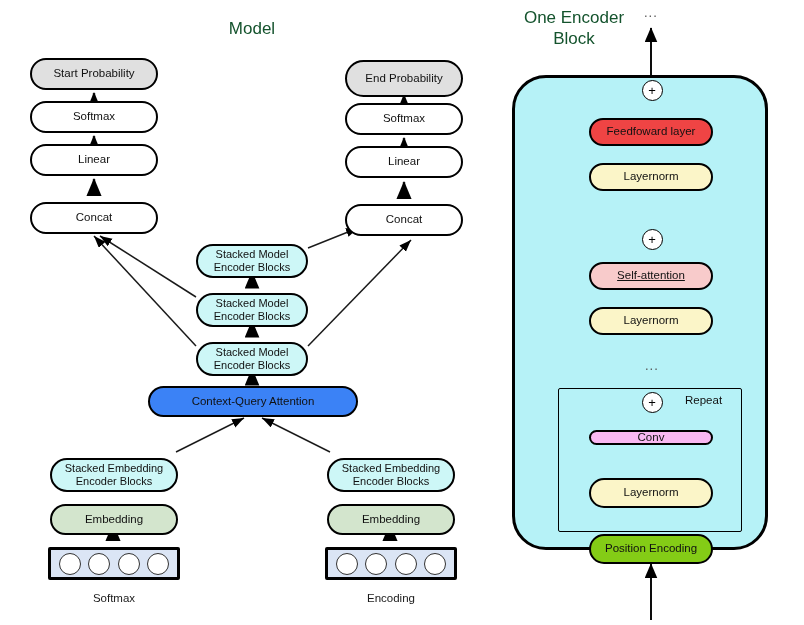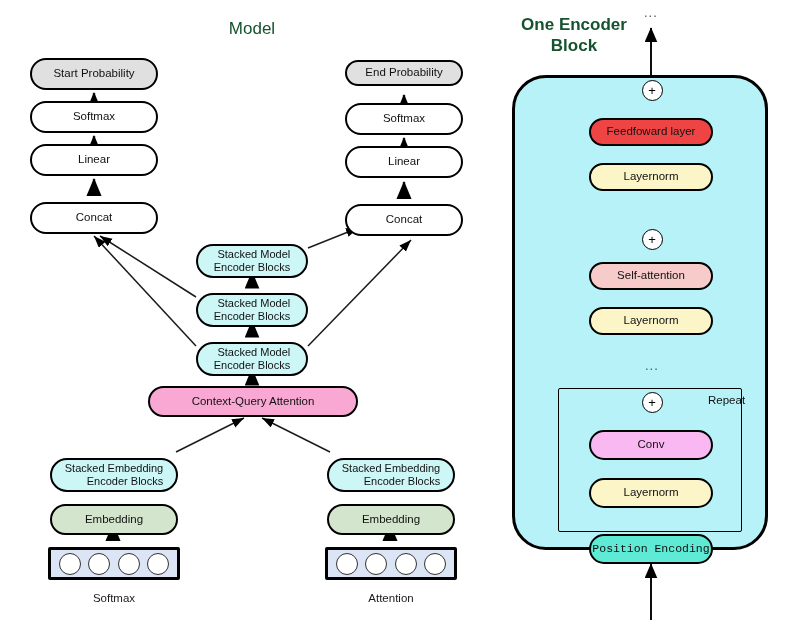--- a/index.html
+++ b/index.html
@@ -8,21 +8,21 @@
 
   .title{position:absolute;font-size:17px;color:#14532d;text-align:center;line-height:1.25;white-space:pre-line;}
 
   
   .node{
     position:absolute;
     box-sizing:border-box;
     border:2.6px solid #000;
     border-radius:999px;
     display:flex;align-items:center;justify-content:center;
-    text-align:right;
+    text-align:center;
     font-size:11.5px;
     color:#111;
     line-height:1.15;
     background:#fff;
     white-space:pre-line;
   }
   .node.two-line{font-size:11px;margin-top:6px;}
 
   
   .tokenbox{
@@ -42,21 +42,21 @@
   .encoder-panel{
     position:absolute;box-sizing:border-box;
     border:3px solid #000;border-radius:34px;
     background:#b6f2f7;
   }
   .repeat-box{
     position:absolute;box-sizing:border-box;
     border:1.6px solid #000;border-radius:2px;
     background:transparent;
   }
-  .repeat-label{position:absolute;font-size:11.5px;color:#111;margin-left:23px;}
+  .repeat-label{position:absolute;font-size:11.5px;color:#111;}
 
   
   .plus{
     position:absolute;width:19px;height:19px;border-radius:50%;
     border:1.7px solid #000;background:#fff;
     display:flex;align-items:center;justify-content:center;
     font-size:13px;line-height:1;color:#000;
   }
 
   .dots{position:absolute;font-size:13px;color:#555;letter-spacing:1px;}
@@ -185,33 +185,33 @@
     </g>
   </svg>
 
   <div class="title" style="left:172px;top:18px;width:160px;">Model</div>
 
   <div class="node" style="left:30px;top:58px;width:128px;height:32px;background:#e0e0e0;">Start Probability</div>
   <div class="node" style="left:30px;top:101px;width:128px;height:32px;background:#ffffff;">Softmax</div>
   <div class="node" style="left:30px;top:144px;width:128px;height:32px;background:#ffffff;">Linear</div>
   <div class="node" style="left:30px;top:202px;width:128px;height:32px;background:#ffffff;">Concat</div>
 
-  <div class="node" style="left:345px;top:60px;width:118px;height:26px;background:#e0e0e0;">End Probability</div>
+  <div class="node" style="left:345px;top:60px;width:118px;height:37px;background:#e0e0e0;">End Probability</div>
   <div class="node" style="left:345px;top:103px;width:118px;height:32px;background:#ffffff;">Softmax</div>
   <div class="node" style="left:345px;top:146px;width:118px;height:32px;background:#ffffff;">Linear</div>
   <div class="node" style="left:345px;top:204px;width:118px;height:32px;background:#ffffff;">Concat</div>
 
   <div class="node two-line" style="left:196px;top:238px;width:112px;height:34px;background:#cdf7f7;">Stacked Model
 Encoder Blocks</div>
   <div class="node two-line" style="left:196px;top:287px;width:112px;height:34px;background:#cdf7f7;">Stacked Model
 Encoder Blocks</div>
   <div class="node two-line" style="left:196px;top:336px;width:112px;height:34px;background:#cdf7f7;">Stacked Model
 Encoder Blocks</div>
 
-  <div class="node" style="left:148px;top:386px;width:210px;height:31px;background:#f9a8d4;">Context-Query Attention</div>
+  <div class="node" style="left:148px;top:386px;width:210px;height:31px;background:#3b82f6;">Context-Query Attention</div>
 
   <div class="node two-line" style="left:50px;top:452px;width:128px;height:34px;background:#cdf7f7;">Stacked Embedding
 Encoder Blocks</div>
   <div class="node" style="left:50px;top:504px;width:128px;height:31px;background:#d3e5cd;">Embedding</div>
   <div class="tokenbox" style="left:48px;top:547px;width:132px;height:33px;">
     <span class="token"></span>
     <span class="token"></span>
     <span class="token"></span>
     <span class="token"></span>
   </div>
@@ -219,42 +219,42 @@
 
   <div class="node two-line" style="left:327px;top:452px;width:128px;height:34px;background:#cdf7f7;">Stacked Embedding
 Encoder Blocks</div>
   <div class="node" style="left:327px;top:504px;width:128px;height:31px;background:#d3e5cd;">Embedding</div>
   <div class="tokenbox" style="left:325px;top:547px;width:132px;height:33px;">
     <span class="token"></span>
     <span class="token"></span>
     <span class="token"></span>
     <span class="token"></span>
   </div>
-  <div class="caption" style="left:325px;top:592px;width:132px;">Attention</div>
-
-  <div class="title" style="left:509px;top:14px;width:130px;text-align:center;font-weight:bold;">One Encoder
+  <div class="caption" style="left:325px;top:592px;width:132px;">Encoding</div>
+
+  <div class="title" style="left:509px;top:7px;width:130px;text-align:center;">One Encoder
 Block</div>
 
   <div class="dots" style="left:644px;top:5px;">...</div>
 
   <div class="encoder-panel" style="left:512px;top:75px;width:256px;height:475px;"></div>
 
   <div class="plus" style="left:641.5px;top:80px;">+</div>
   <div class="plus" style="left:641.5px;top:229px;">+</div>
   <div class="plus" style="left:641.5px;top:392px;">+</div>
 
   <div class="node" style="left:589px;top:118px;width:124px;height:28px;background:#ef4444;">Feedfoward layer</div>
   <div class="node" style="left:589px;top:163px;width:124px;height:28px;background:#fbf5c8;">Layernorm</div>
 
-  <div class="node" style="left:589px;top:262px;width:124px;height:28px;background:#f8cbcb;">Self-attention</div>
+  <div class="node" style="left:589px;top:262px;width:124px;height:28px;background:#f8cbcb;text-decoration:underline;">Self-attention</div>
   <div class="node" style="left:589px;top:307px;width:124px;height:28px;background:#fbf5c8;">Layernorm</div>
 
   <div class="dots" style="left:645px;top:358px;">...</div>
 
   <div class="repeat-box" style="left:558px;top:388px;width:184px;height:144px;"></div>
   <div class="repeat-label" style="left:685px;top:394px;">Repeat</div>
 
-  <div class="node" style="left:589px;top:430px;width:124px;height:30px;background:#f9b8f2;">Conv</div>
+  <div class="node" style="left:589px;top:430px;width:124px;height:15px;background:#f9b8f2;">Conv</div>
   <div class="node" style="left:589px;top:478px;width:124px;height:30px;background:#fbf5c8;">Layernorm</div>
 
-  <div class="node" style="left:589px;top:534px;width:124px;height:30px;background:#5eead4;font-family:Liberation Mono, monospace;">Position Encoding</div>
+  <div class="node" style="left:589px;top:534px;width:124px;height:30px;background:#84cc16;">Position Encoding</div>
 
 </div>
 
 </body></html>

